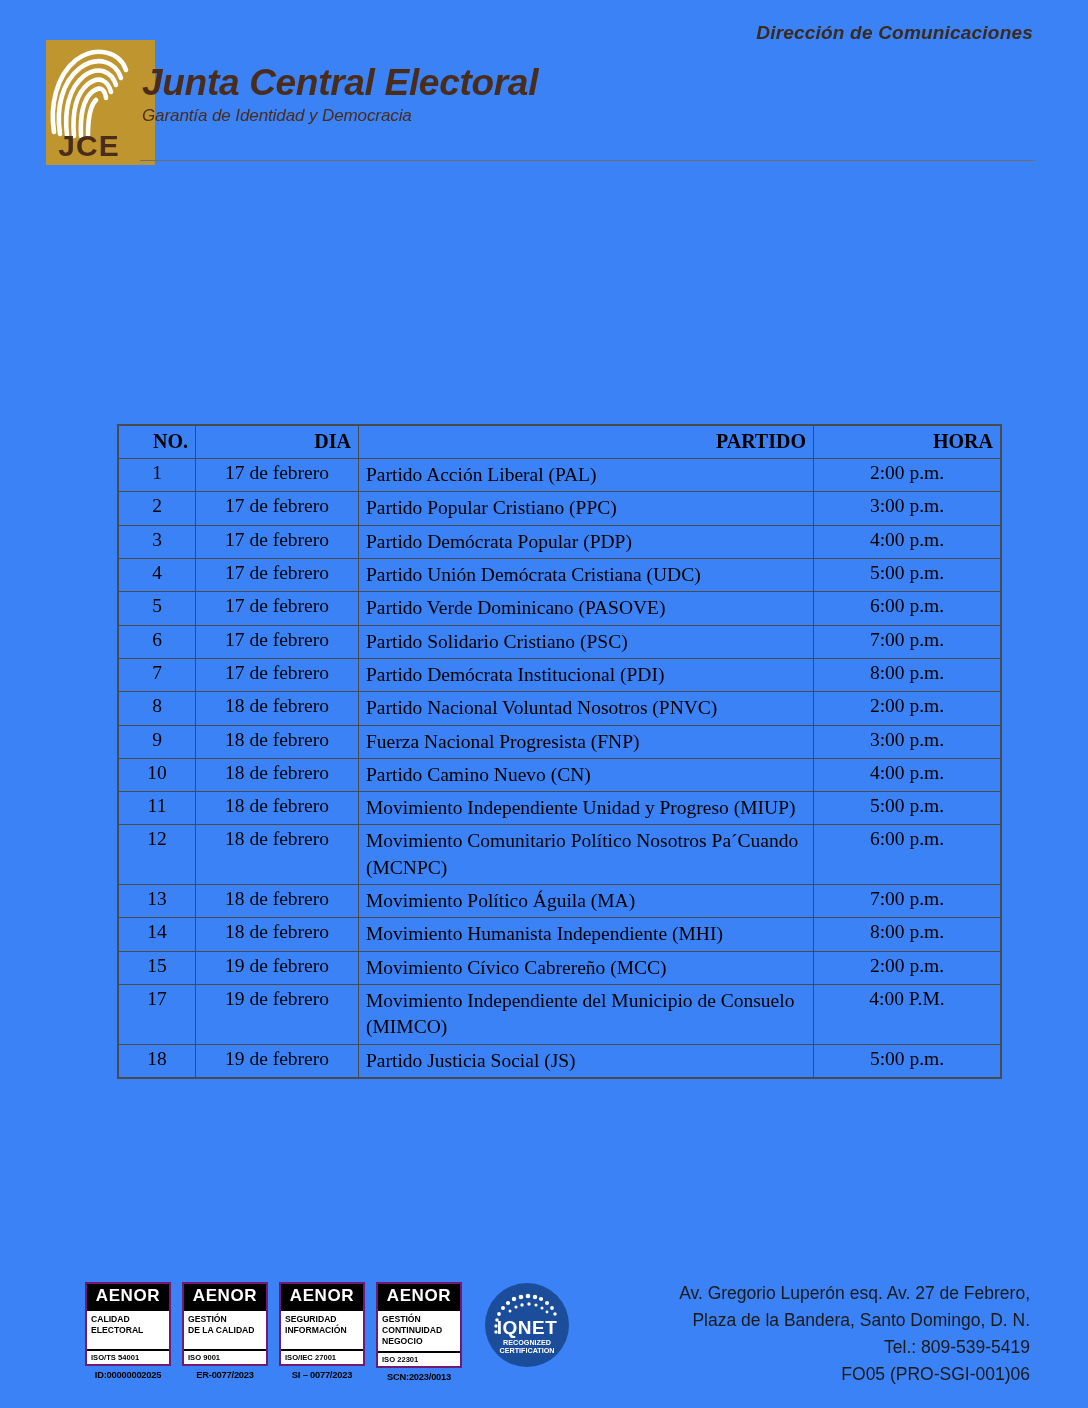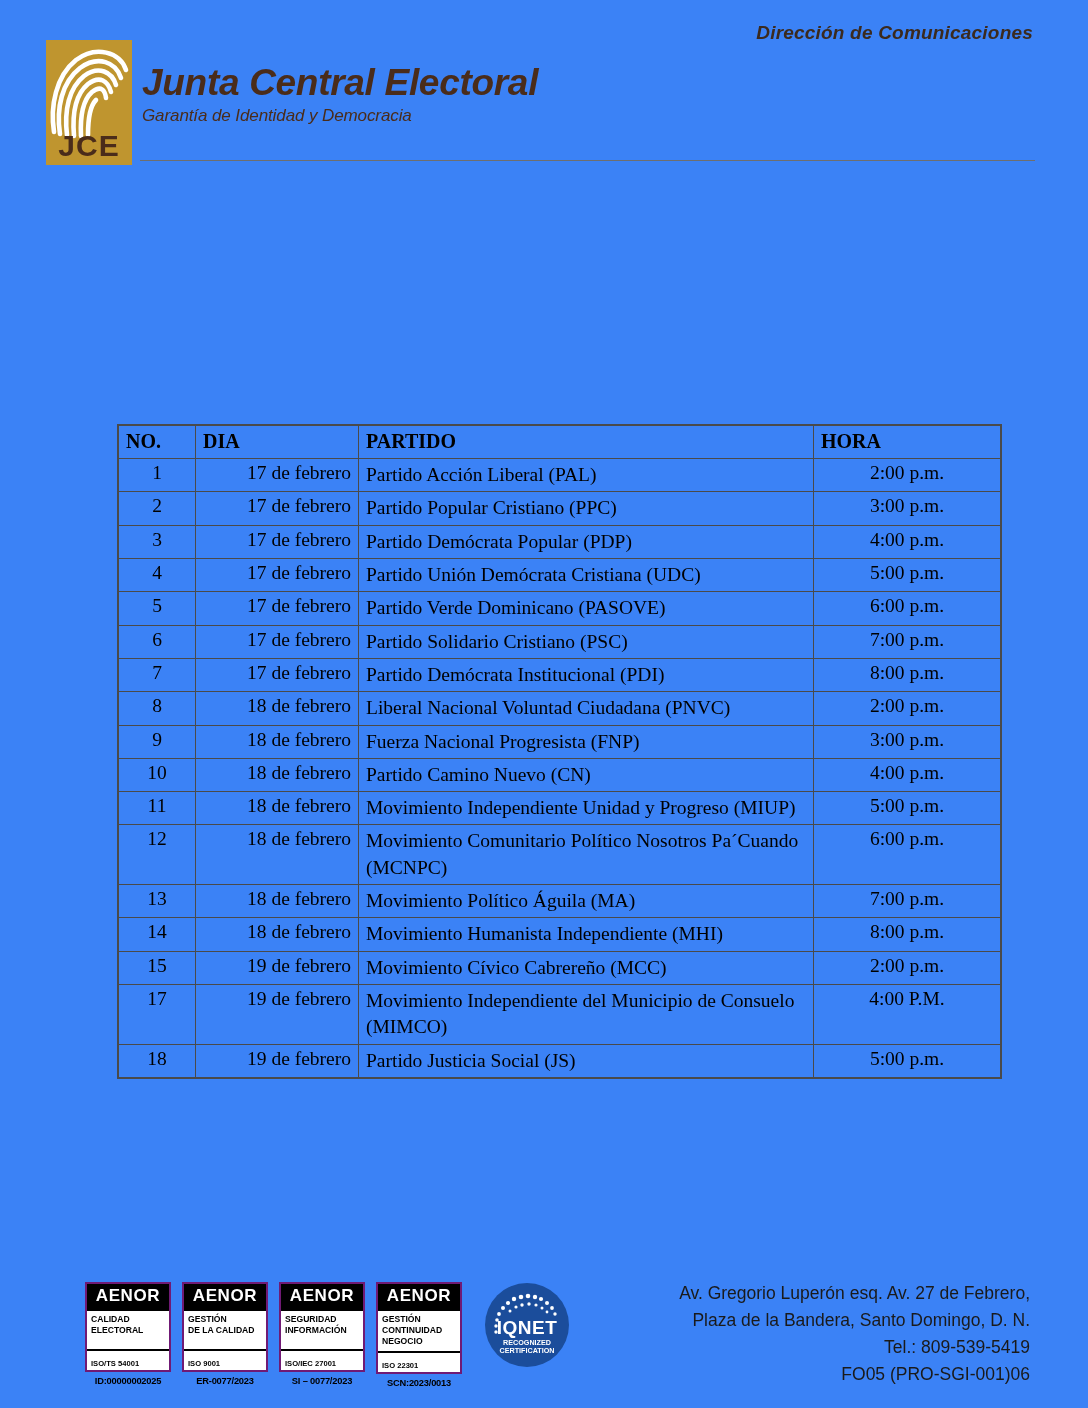--- a/index.html
+++ b/index.html
@@ -26,21 +26,21 @@
     font-style: italic;
     font-size: 19px;
     color: #3b2a1e;
     letter-spacing: 0.2px;
   }
 
   .logo-block {
     position: absolute;
     left: 46px;
     top: 40px;
-    width: 86px;
+    width: 109px;
     height: 125px;
   }
   .logo-mark {
     position: absolute;
     inset: 0;
     background: #bf952f;
   }
   .logo-mark svg { display: block; }
 
   .brand {
@@ -105,31 +105,31 @@
     border: 2.2px solid #4a4a4a;
   }
   table.sched th,
   table.sched td {
     border: 1px solid #4a4a4a;
     padding: 3px 7px;
     vertical-align: top;
   }
   table.sched th {
     font-weight: bold;
-    text-align: left;
+    text-align: right;
     font-size: 20px;
     padding: 4px 7px 5px;
   }
   .col-no    { width: 62px;  text-align: center; }
   .col-dia   { width: 148px; text-align: center; }
   .col-part  { width: 440px; text-align: left; }
   .col-hora  { width: 172px; text-align: center; }
 
   td.c-no   { text-align: center; }
-  td.c-dia  { text-align: right; }
+  td.c-dia  { text-align: center; }
   td.c-part { text-align: left; line-height: 1.35; }
   td.c-hora { text-align: center; }
 
   
   .footer {
     position: absolute;
     left: 0;
     top: 1278px;
     width: 1088px;
     height: 110px;
@@ -163,21 +163,21 @@
     border-top: 2px solid #000;
     padding: 3px 4px 4px;
     font-size: 8.6px;
     font-weight: bold;
     line-height: 1.28;
     color: #000;
     min-height: 31px;
   }
   .badge-std {
     border-top: 2px solid #000;
-    padding: 8px 4px 2px;
+    padding: 2px 4px 2px;
     font-size: 7.6px;
     font-weight: bold;
     color: #000;
   }
   .badge-code {
     text-align: center;
     font-size: 9.3px;
     font-weight: bold;
     color: #000;
     margin-top: 4px;
@@ -283,21 +283,21 @@
           </tr>
           <tr>
             <td class="c-no">7</td>
             <td class="c-dia">17 de febrero</td>
             <td class="c-part">Partido Demócrata Institucional (PDI)</td>
             <td class="c-hora">8:00 p.m.</td>
           </tr>
           <tr>
             <td class="c-no">8</td>
             <td class="c-dia">18 de febrero</td>
-            <td class="c-part">Liberal Nacional Voluntad Ciudadana (PNVC)</td>
+            <td class="c-part">Partido Nacional Voluntad Nosotros (PNVC)</td>
             <td class="c-hora">2:00 p.m.</td>
           </tr>
           <tr>
             <td class="c-no">9</td>
             <td class="c-dia">18 de febrero</td>
             <td class="c-part">Fuerza Nacional Progresista (FNP)</td>
             <td class="c-hora">3:00 p.m.</td>
           </tr>
           <tr>
             <td class="c-no">10</td>

